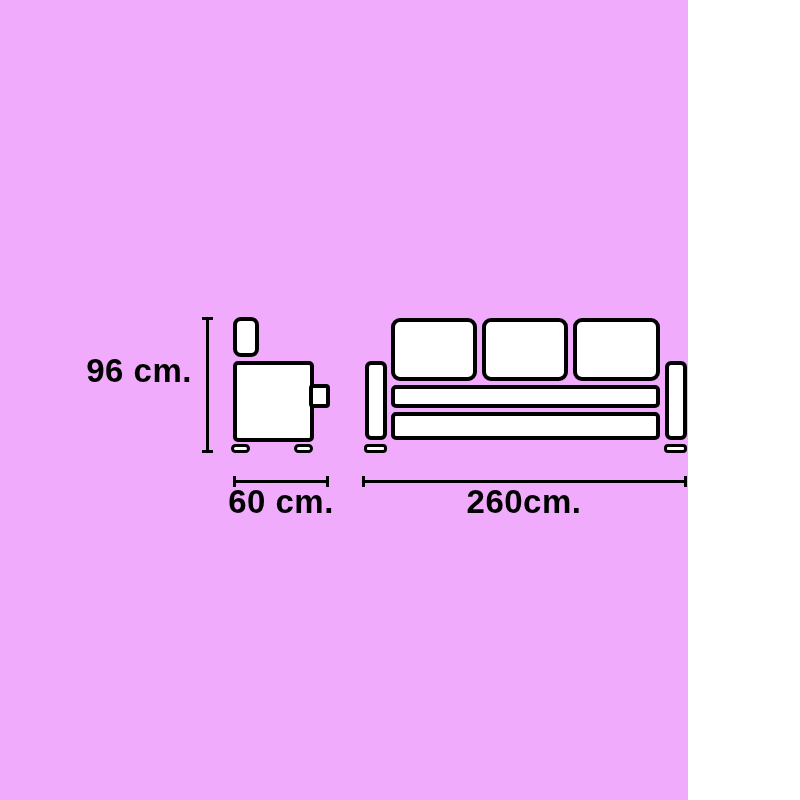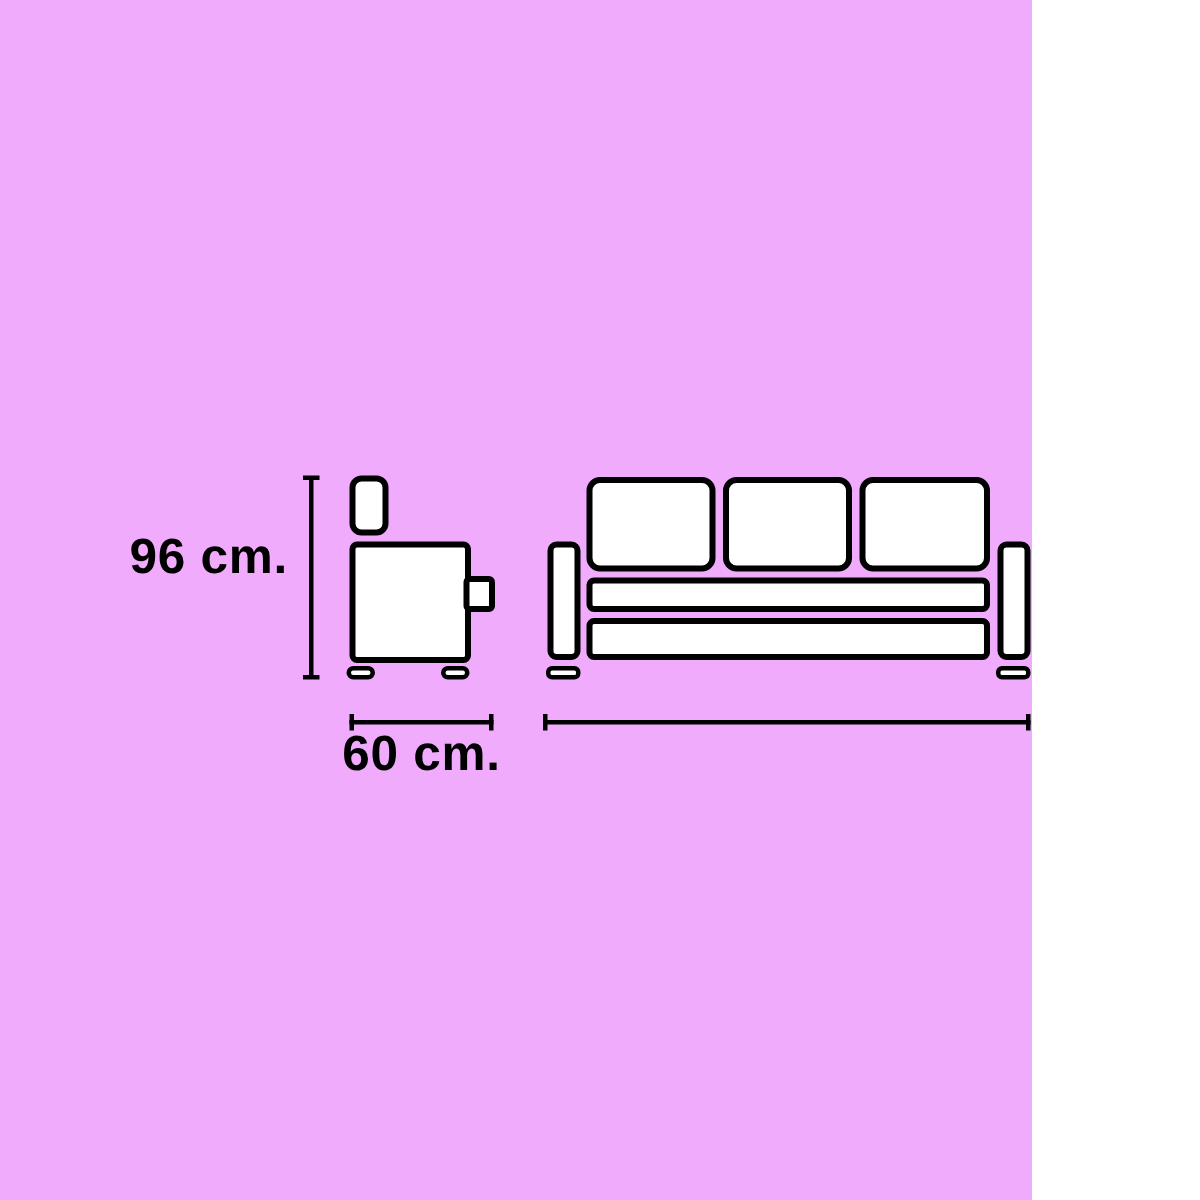--- a/index.html
+++ b/index.html
@@ -96,14 +96,15 @@
   <div class="shape fv-arm-l"></div>
   <div class="shape fv-arm-r"></div>
   <div class="shape fv-slat-1"></div>
   <div class="shape fv-slat-2"></div>
   <div class="shape thin fv-foot-l"></div>
   <div class="shape thin fv-foot-r"></div>
 
   <div class="dimline dim-w-line"></div>
   <div class="dimline dim-w-cap-l"></div>
   <div class="dimline dim-w-cap-r"></div>
+  <div class="dim-label dim-w-label">260cm.</div>
 
 </div>
 
 </body></html>

